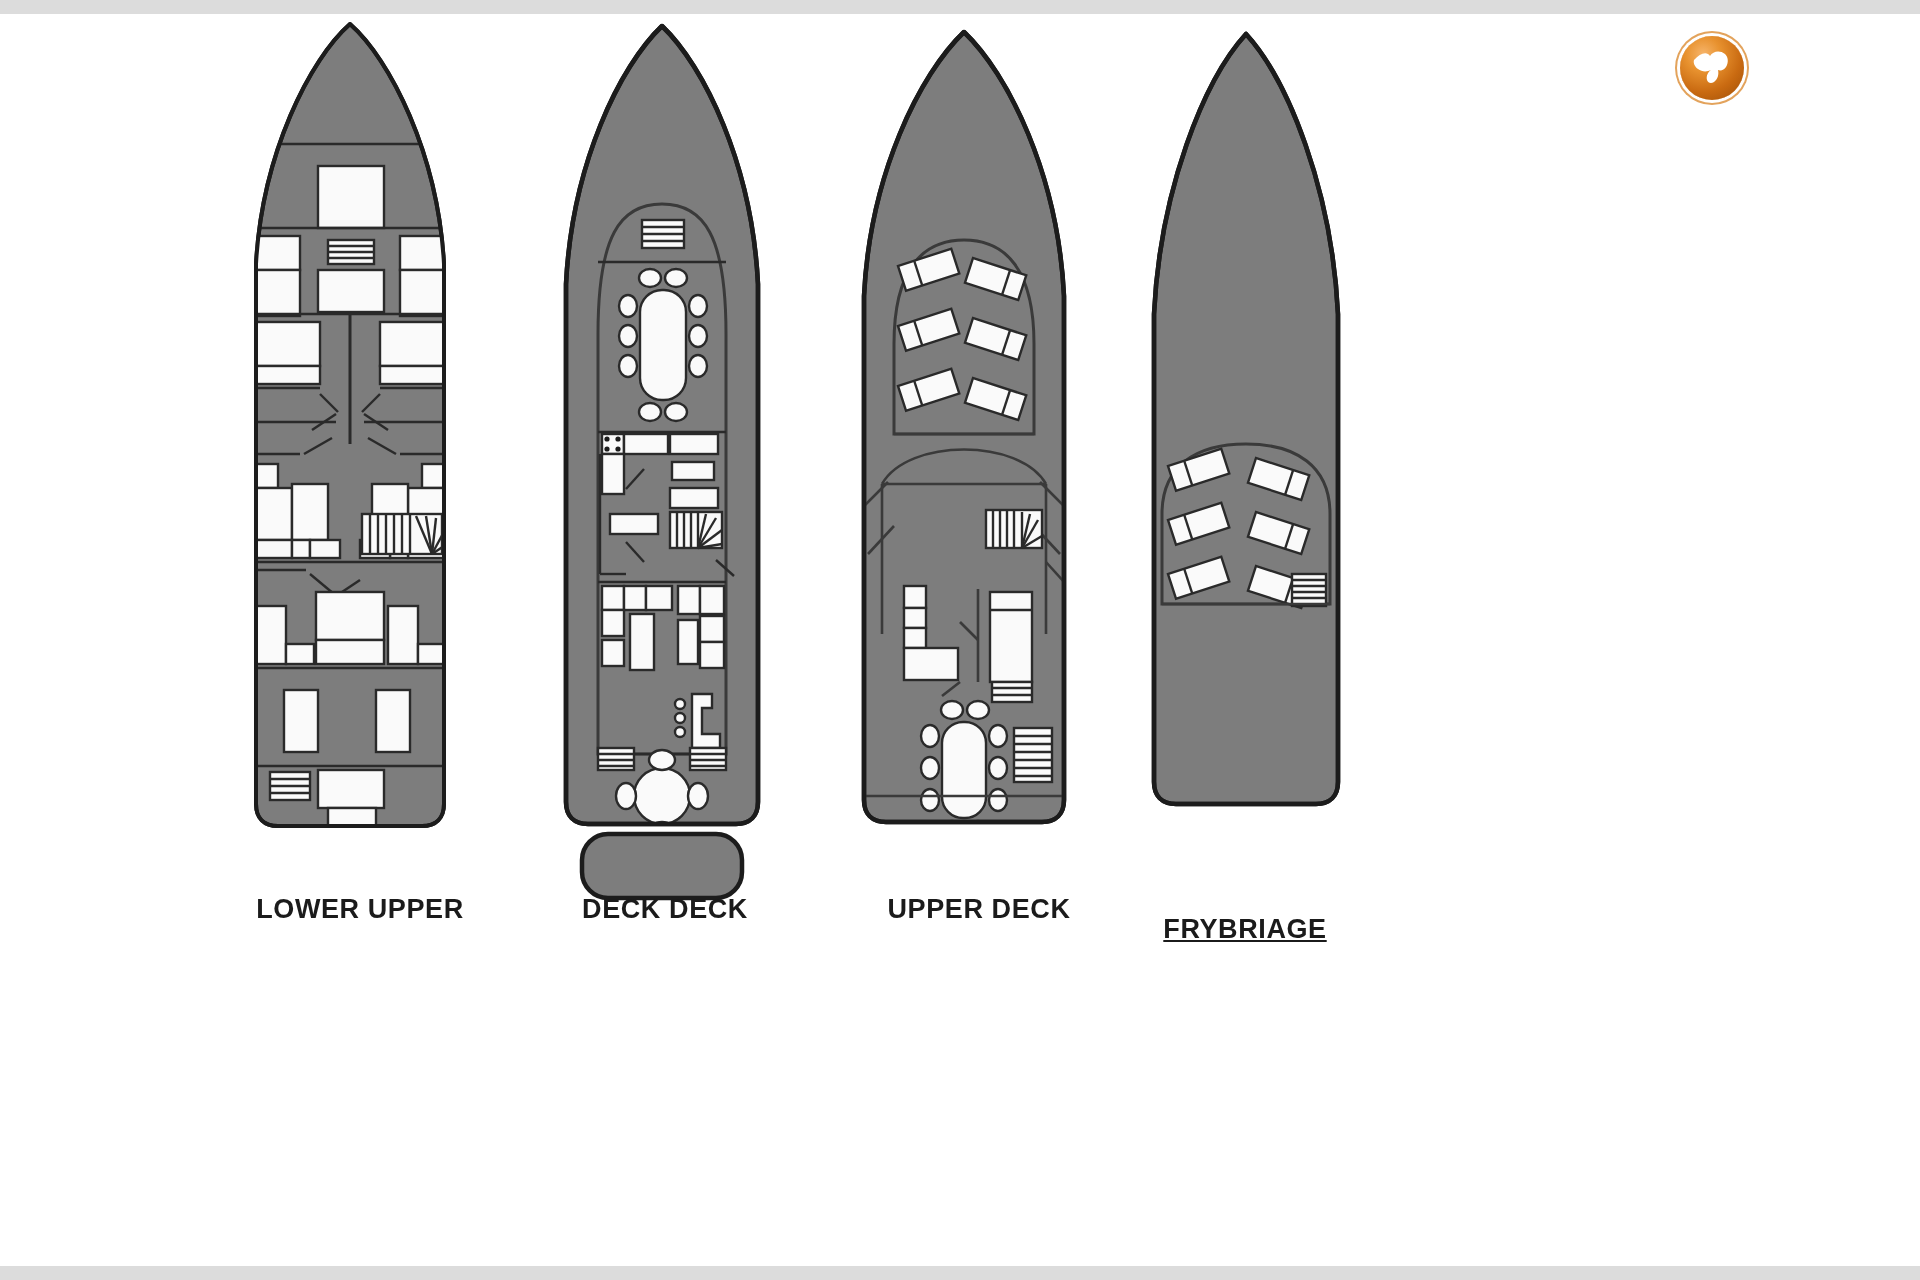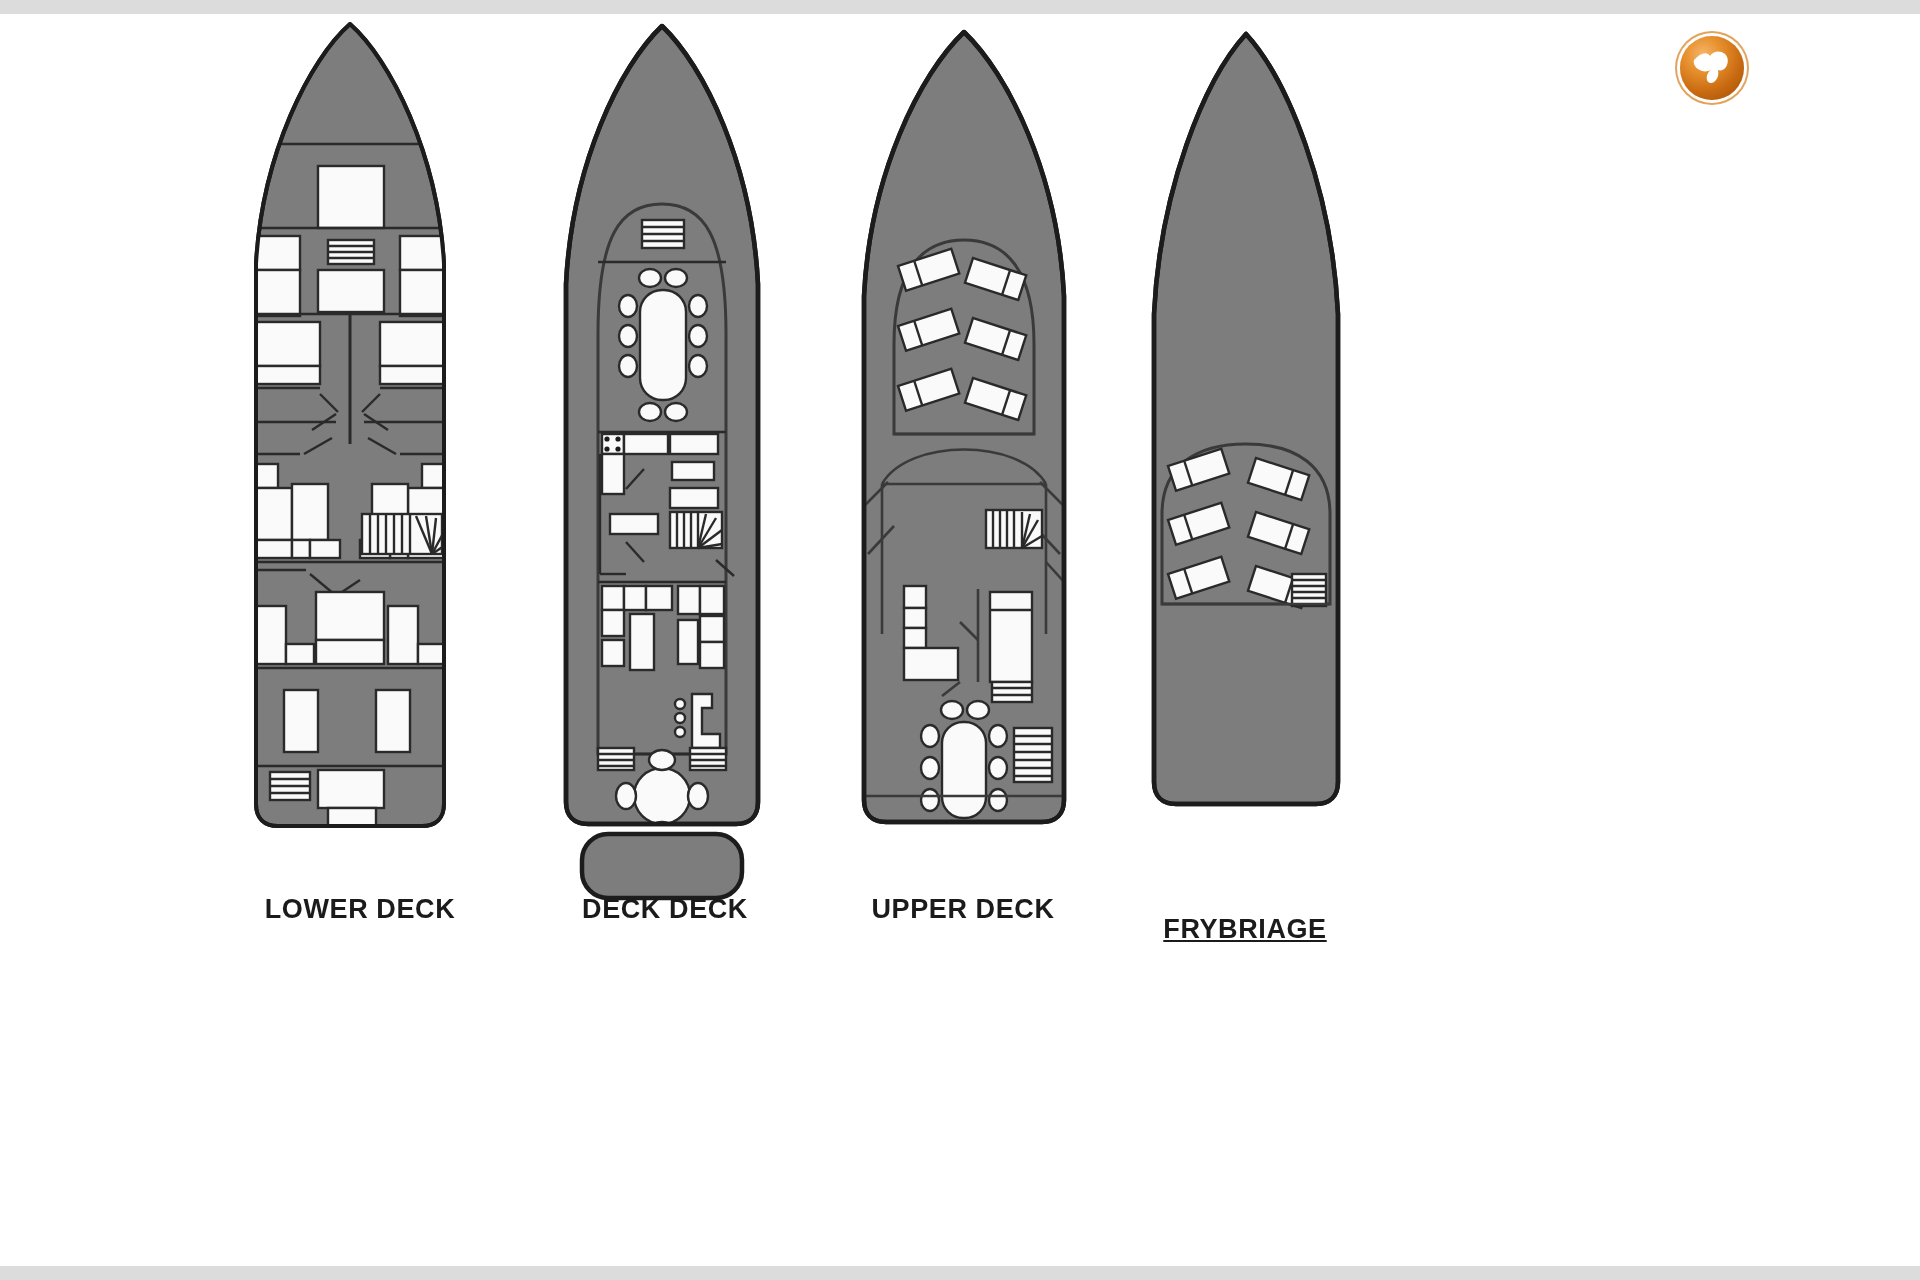--- a/index.html
+++ b/index.html
@@ -177,21 +177,21 @@
           <line x1="30" y1="765" x2="70" y2="765"></line>
             <line x1="30" y1="772" x2="70" y2="772"></line>
           <line x1="30" y1="779" x2="70" y2="779"></line>
         </g>
         <rect x="78" y="756" width="66" height="38" fill="#fafafa"></rect>
         <rect x="88" y="794" width="48" height="22" fill="#fafafa"></rect>
       </g>
 
       <path d="M110 10 C 70 45, 22 140, 16 250 L 16 790 C 16 804, 24 812, 38 812 L 182 812 C 196 812, 204 804, 204 790 L 204 250 C 198 140, 150 45, 110 10 Z" fill="none" stroke="#1c1c1c" stroke-width="4" stroke-linejoin="round"></path>
     </svg>
-    <div class="deck-label" style="left:0;top:880px;width:240px;">LOWER DECK</div>
+    <div class="deck-label" style="left:0;top:880px;width:240px;">LOWER UPPER</div>
   </div>
 
   <div class="deck-col" style="left:540px;width:250px;">
     <svg class="deck-svg" width="250" height="890" viewBox="0 0 250 890">
       <defs>
         <clipPath id="clipMain">
           <path d="M122 12 C 80 52, 32 150, 26 270 L 26 788 C 26 802, 34 810, 48 810 L 196 810 C 210 810, 218 802, 218 788 L 218 270 C 212 150, 164 52, 122 12 Z"></path>
         </clipPath>
       </defs>
 
@@ -424,21 +424,21 @@
             <line x1="176" y1="746" x2="214" y2="746"></line>
           <line x1="176" y1="754" x2="214" y2="754"></line>
             <line x1="176" y1="762" x2="214" y2="762"></line>
         </g>
 
         <line x1="26" y1="782" x2="226" y2="782" stroke-width="2.6"></line>
       </g>
 
       <path d="M126 18 C 82 60, 32 160, 26 282 L 26 786 C 26 800, 34 808, 48 808 L 204 808 C 218 808, 226 800, 226 786 L 226 282 C 220 160, 170 60, 126 18 Z" fill="none" stroke="#1c1c1c" stroke-width="4.5" stroke-linejoin="round"></path>
     </svg>
-    <div class="deck-label" style="left:0;top:880px;width:250px;">UPPER DECK</div>
+    <div class="deck-label" style="left:16px;top:880px;width:250px;">UPPER DECK</div>
   </div>
 
   <div class="deck-col" style="left:1120px;width:250px;">
     <svg class="deck-svg" width="250" height="810" viewBox="0 0 250 810">
       <defs>
         <clipPath id="clipFly">
           <path d="M126 20 C 84 66, 40 176, 34 300 L 34 768 C 34 782, 42 790, 56 790 L 196 790 C 210 790, 218 782, 218 768 L 218 300 C 212 176, 168 66, 126 20 Z"></path>
         </clipPath>
       </defs>
 

